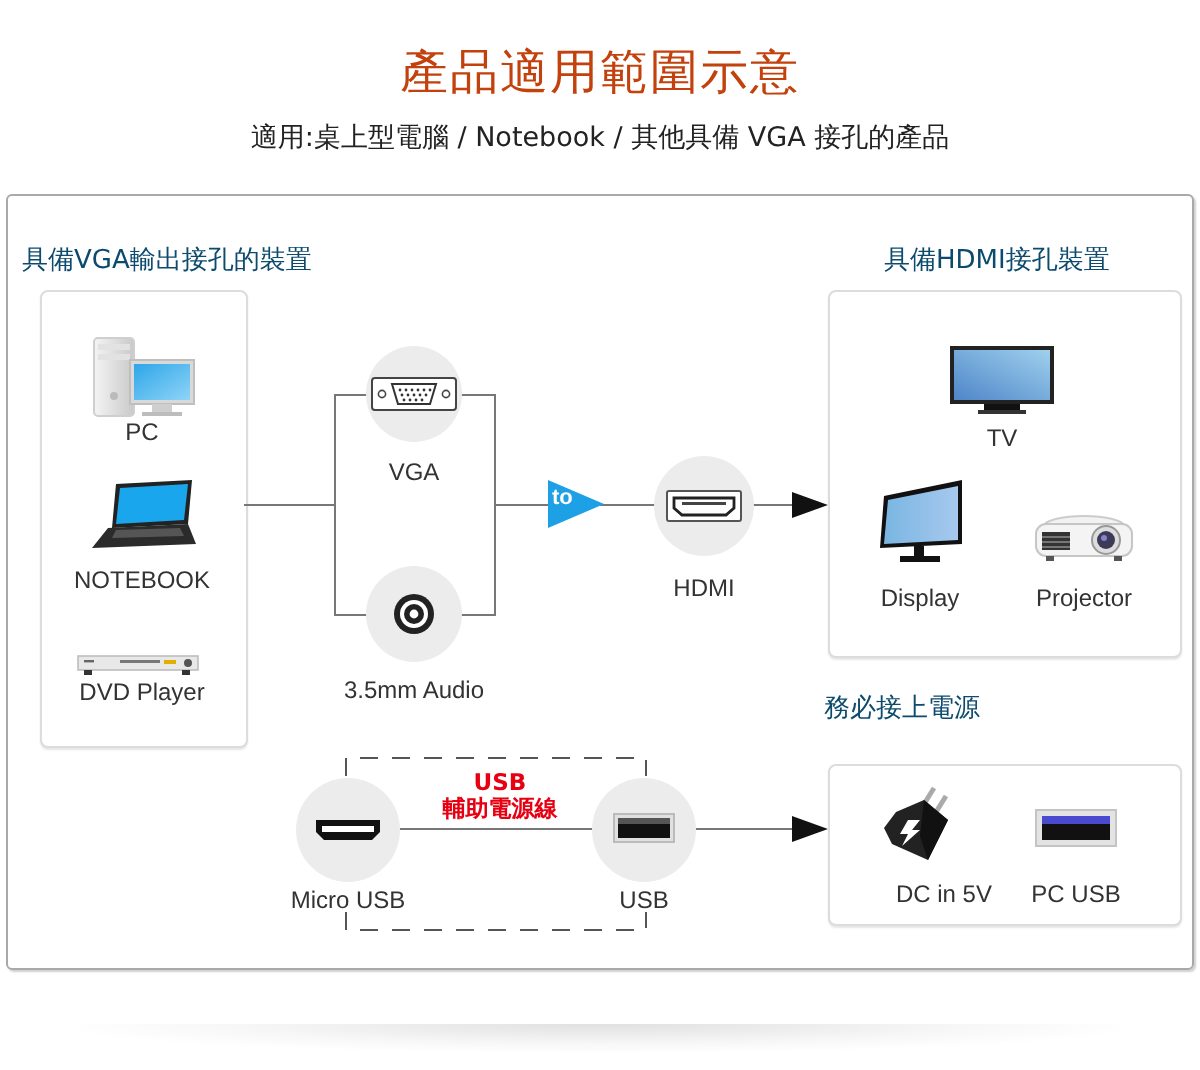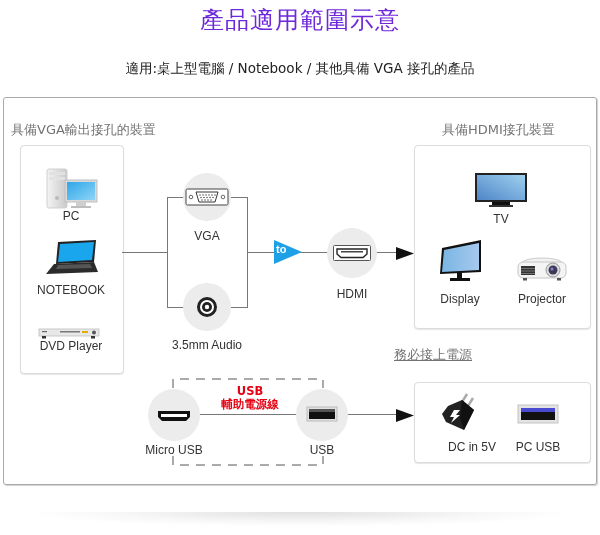--- a/index.html
+++ b/index.html
@@ -1,26 +1,26 @@
 <!DOCTYPE html>
 <html><head>
 <meta charset="utf-8">
 <style>
   html, body { margin:0; padding:0; background:#ffffff; }
   body { width:600px; height:535px; position:relative; overflow:hidden;
          font-family:"Liberation Sans", "DejaVu Sans", sans-serif; color:#333; }
   .abs { position:absolute; }
-  .title { left:0; width:600px; top:4px; text-align:center; font-size:24px; color:#6d28d9;
+  .title { left:0; width:600px; top:20px; text-align:center; font-size:24px; color:#c2410c;
            font-family:"DejaVu Sans", sans-serif; letter-spacing:1px; }
   .subtitle { left:0; width:600px; top:60px; text-align:center; font-size:13.5px; color:#222;
               font-family:"DejaVu Sans", sans-serif; }
   .outer { left:3px; top:97px; width:592px; height:386px; border:1.5px solid #a9a9a9; border-radius:3px;
            box-shadow: 1px 1px 1px #d0d0d0; }
   .panel { border:1px solid #dcdcdc; border-radius:4px; background:#fff; box-shadow:0 1px 1px #e6e6e6; }
-  .red { color:#737373; font-family:"DejaVu Sans", sans-serif; font-size:13px; }
+  .red { color:#0c4a6e; font-family:"DejaVu Sans", sans-serif; font-size:13px; }
   .lbl { font-size:12px; color:#333; text-align:center; white-space:nowrap; }
   .circle { border-radius:50%; background:#ececec; }
   .line { background:#777; }
   .shadow-bar { left:40px; top:512px; width:520px; height:14px;
                 background: radial-gradient(ellipse at center top, rgba(0,0,0,0.12) 0%, rgba(0,0,0,0.03) 50%, rgba(0,0,0,0) 75%); }
 </style>
 </head>
 <body>
 
 <div class="abs title">產品適用範圍示意</div>
@@ -198,21 +198,21 @@
       </g>
     <circle cx="38" cy="14" r="7" fill="#ddd" stroke="#999"></circle>
     <circle cx="38" cy="14" r="4.5" fill="#3b3b57"></circle>
     <circle cx="37" cy="13" r="1.5" fill="#8a7fd0"></circle>
     <rect x="8" y="22" width="4" height="2.5" fill="#555"></rect>
     <rect x="42" y="22" width="4" height="2.5" fill="#555"></rect>
   </svg>
 </div>
 <div class="abs lbl" style="left:510px; width:64px; top:292px;">Projector</div>
 
-<div class="abs red" style="left:394px; top:347px; line-height:16px;text-decoration:underline;">
+<div class="abs red" style="left:412px; top:347px; line-height:16px;">
   <div>務必接上電源</div>
 </div>
 
 <div class="abs" style="left:172px; top:378px; width:152px; height:88px;">
   <svg width="152" height="88" viewBox="0 0 152 88">
     <path d="M1 10 V1 H151 V10" fill="none" stroke="#555" stroke-width="1" stroke-dasharray="9,7"></path>
     <path d="M1 78 V87 H151 V78" fill="none" stroke="#555" stroke-width="1" stroke-dasharray="9,7"></path>
   </svg>
 </div>
 <div class="abs" style="left:200px; top:385px; width:100px; text-align:center; color:#e60012; font-size:11.5px; font-weight:bold; line-height:13px; font-family:'DejaVu Sans', sans-serif;">

